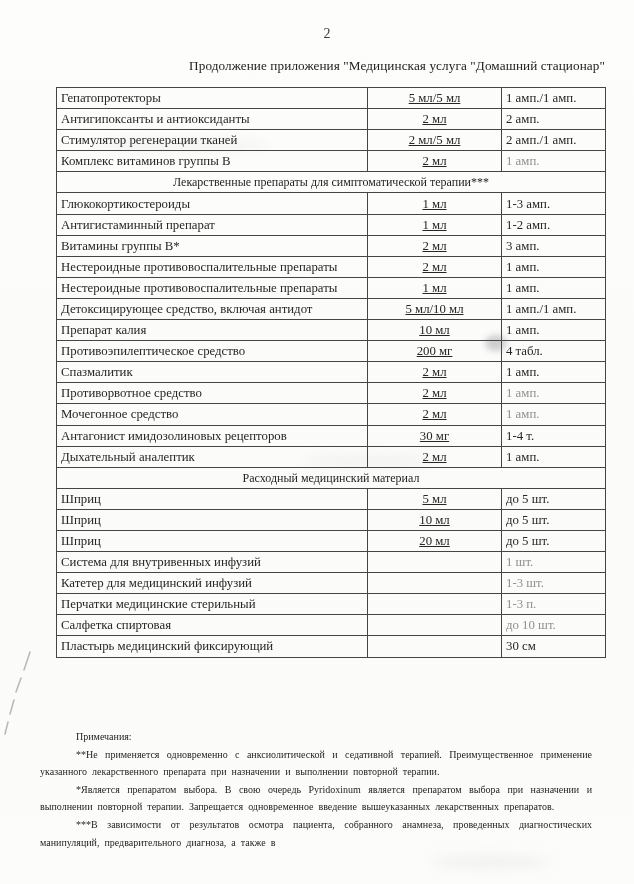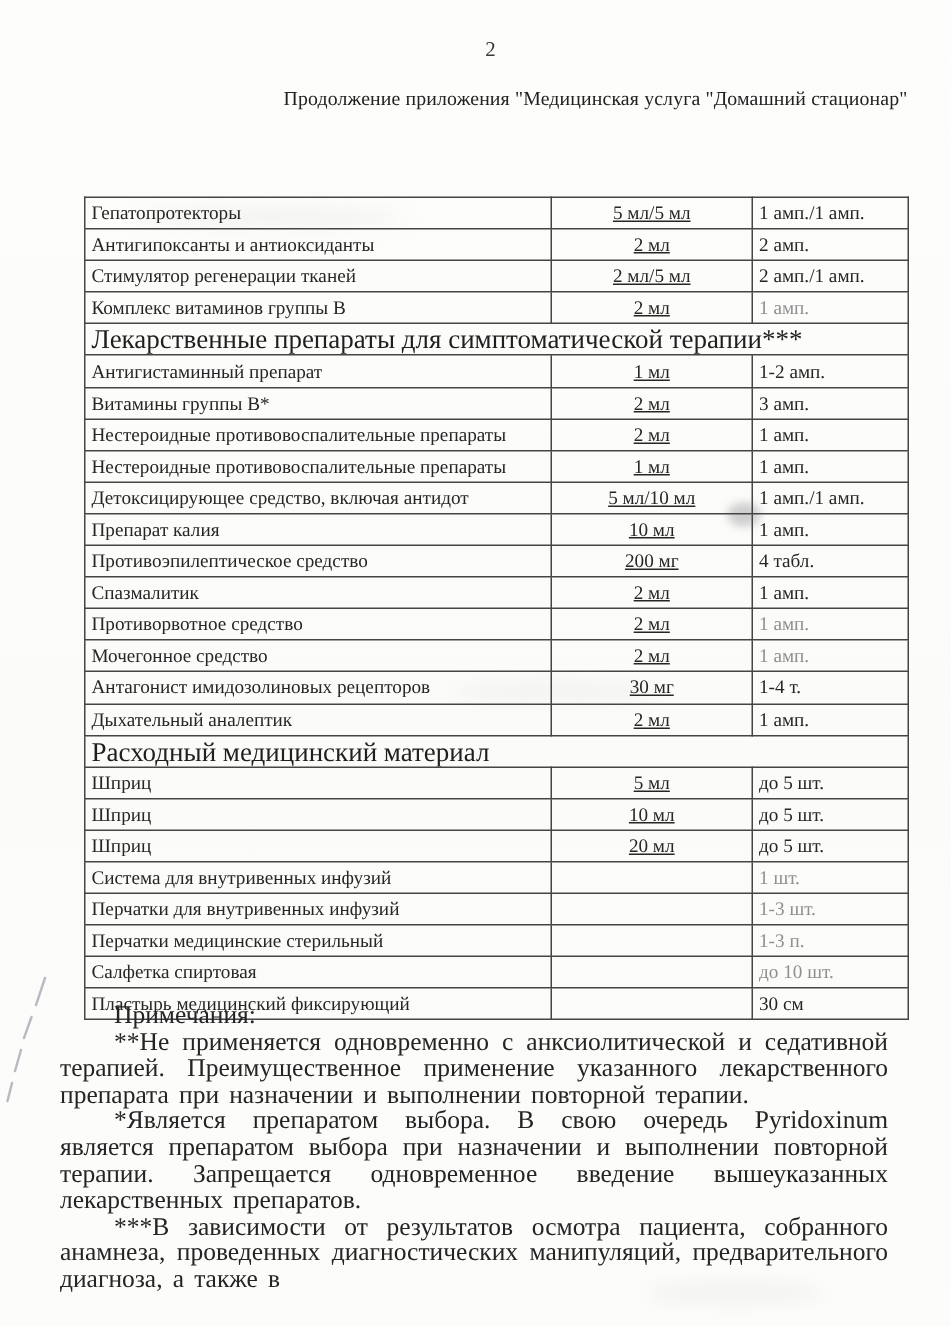--- a/index.html
+++ b/index.html
@@ -28,37 +28,37 @@
   }
   .doc-header{
     position:absolute;top:58px;left:0;width:605px;
     text-align:right;font-size:13.2px;color:#222;
     letter-spacing:.1px;
   }
 
   table.med{
     position:absolute;left:56px;top:87px;
     width:522px;border-collapse:collapse;table-layout:fixed;
-    font-size:12.8px;color:#262626;margin-top:44px;
+    font-size:12.8px;color:#262626;
   }
   table.med td{
     border:1px solid #454545;
     height:20.1px;line-height:14px;
     padding:0 4px;overflow:hidden;white-space:nowrap;
   }
   table.med{border:1.5px solid #3a3a3a;}
   td.c1{width:302px;text-align:left;padding-left:6px;}
   td.c2{width:125px;text-align:center;text-decoration:underline;}
   td.c3{width:95px;text-align:left;}
-  tr.section td{text-align:left;font-size:18px;color:#1f1f1f;}
+  tr.section td{text-align:center;font-size:12px;color:#1f1f1f;}
   td.dim{color:#8f8f90;}
 
   .notes{
-    position:absolute;left:40px;top:668px;width:552px;
-    font-size:17px;line-height:17.6px;color:#242424;
+    position:absolute;left:40px;top:728px;width:552px;
+    font-size:10px;line-height:17.6px;color:#242424;
   }
   .notes .title{margin:0;text-indent:36px;}
   .notes p{margin:0;text-indent:36px;text-align:justify;word-spacing:2.5px;}
 
   .pen-mark{position:absolute;left:0px;top:640px;width:44px;height:110px;pointer-events:none;}
 </style>
 </head>
 <body>
 
 <div class="page">
@@ -91,20 +91,25 @@
         </tr>
         <tr>
           <td class="c1">Комплекс витаминов группы В</td>
           <td class="c2">2 мл</td>
           <td class="c3 dim">1 амп.</td>
         </tr>
         <tr class="section">
           <td colspan="3">Лекарственные препараты для симптоматической терапии***</td>
         </tr>
         <tr>
+          <td class="c1">Глюкокортикостероиды</td>
+          <td class="c2">1 мл</td>
+          <td class="c3">1-3 амп.</td>
+        </tr>
+        <tr>
           <td class="c1">Антигистаминный препарат</td>
           <td class="c2">1 мл</td>
           <td class="c3">1-2 амп.</td>
         </tr>
         <tr>
           <td class="c1">Витамины группы В*</td>
           <td class="c2">2 мл</td>
           <td class="c3">3 амп.</td>
         </tr>
         <tr>
@@ -174,21 +179,21 @@
           <td class="c1">Шприц</td>
           <td class="c2">20 мл</td>
           <td class="c3">до 5 шт.</td>
         </tr>
         <tr>
           <td class="c1">Система для внутривенных инфузий</td>
           <td class="c2"></td>
           <td class="c3 dim">1 шт.</td>
         </tr>
         <tr>
-          <td class="c1">Перчатки для внутривенных инфузий</td>
+          <td class="c1">Катетер для медицинский инфузий</td>
           <td class="c2"></td>
           <td class="c3 dim">1-3 шт.</td>
         </tr>
         <tr>
           <td class="c1">Перчатки медицинские стерильный</td>
           <td class="c2"></td>
           <td class="c3 dim">1-3 п.</td>
         </tr>
         <tr>
           <td class="c1">Салфетка спиртовая</td>

